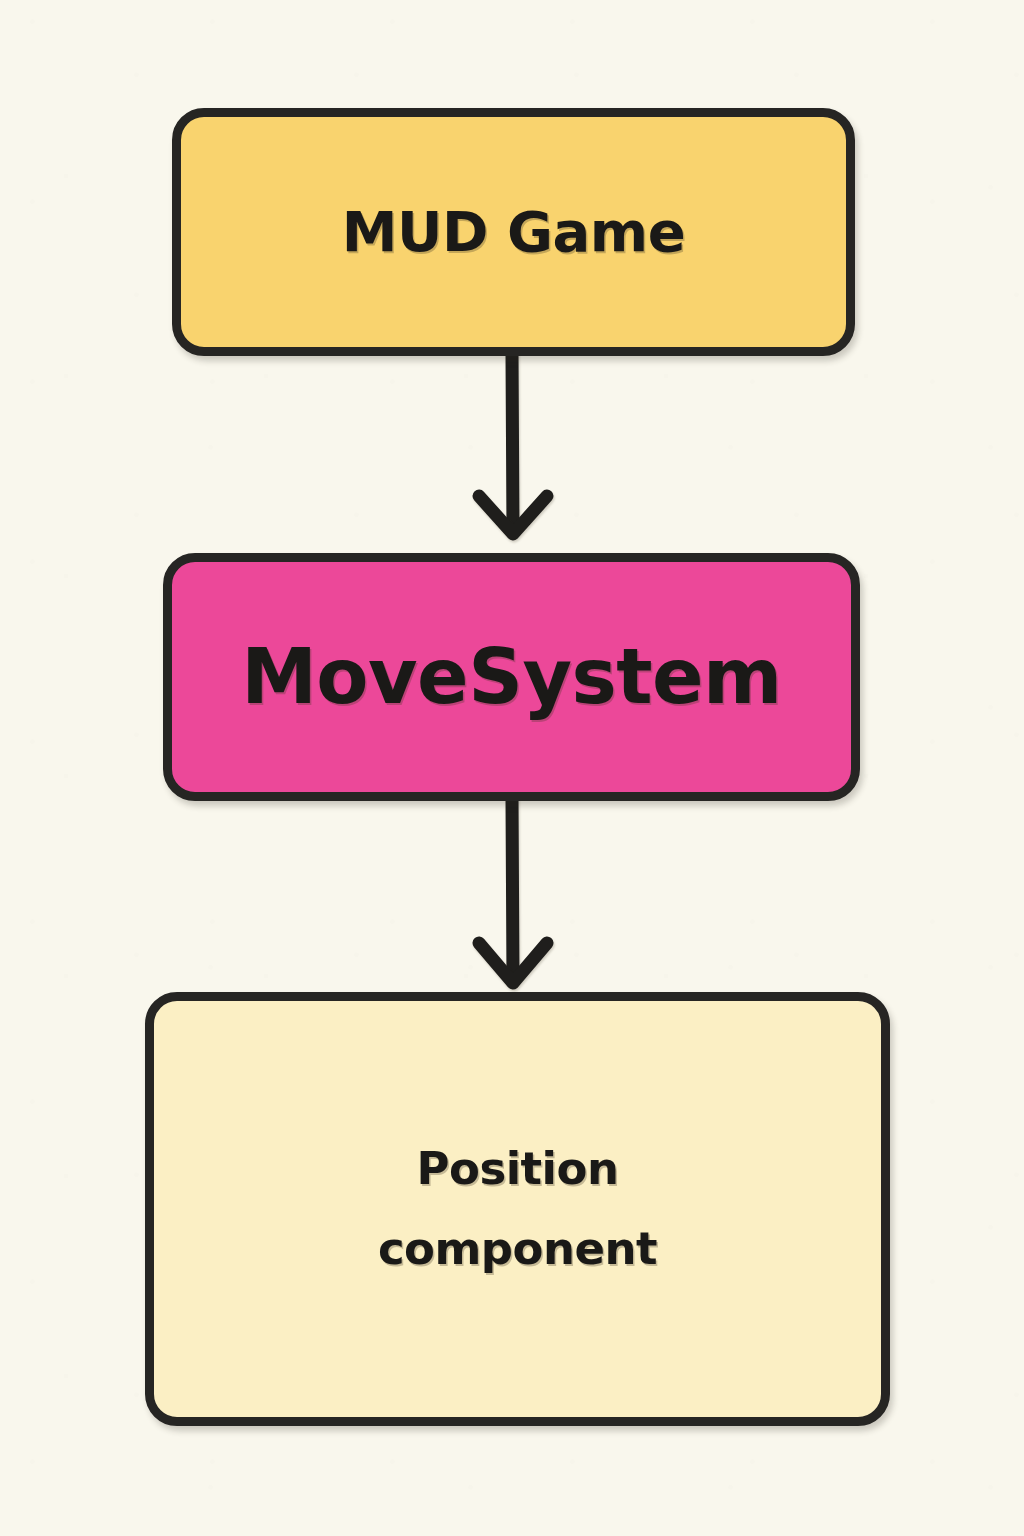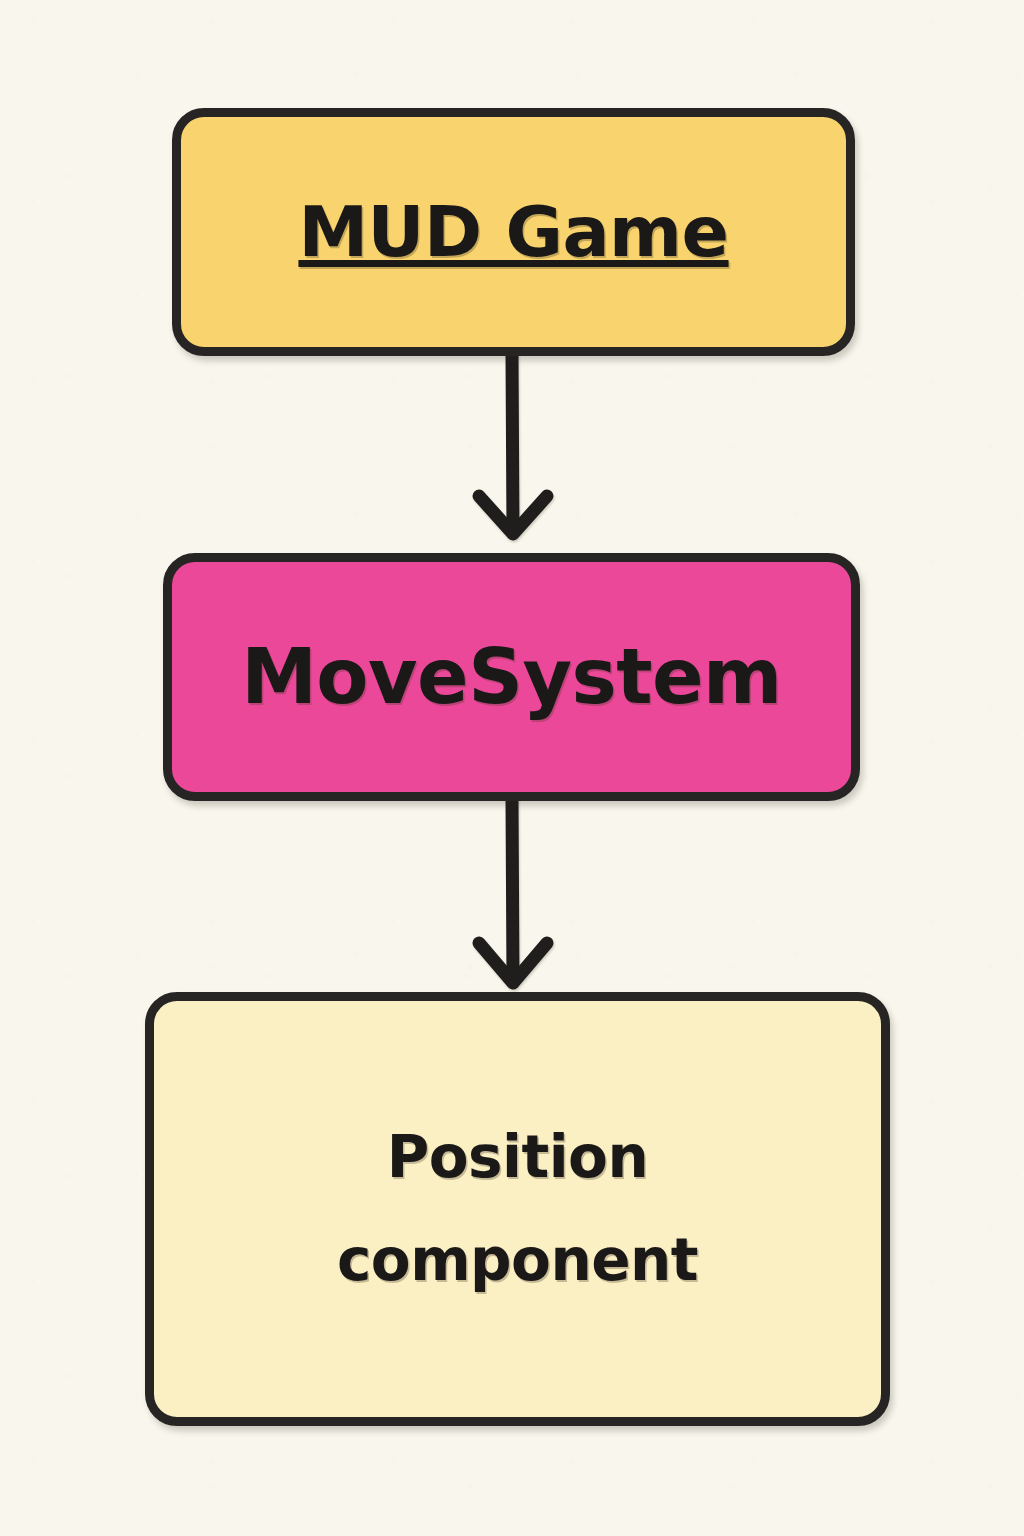--- a/index.html
+++ b/index.html
@@ -57,38 +57,38 @@
     font-family: "DejaVu Sans", sans-serif;
   }
 
   
   #node-mud-game {
     left: 172px;
     top: 108px;
     width: 683px;
     height: 248px;
   }
-  #node-mud-game .node-label { font-size: 70px; text-decoration: underline; }
+  #node-mud-game .node-label { font-size: 56px; }
 
   #node-move-system {
     left: 163px;
     top: 553px;
     width: 697px;
     height: 248px;
   }
   #node-move-system .node-label { font-size: 76px; }
 
   #node-position-update {
     left: 145px;
     top: 992px;
     width: 745px;
     height: 434px;
   }
   #node-position-update .node-label {
-    font-size: 58px;
+    font-size: 45px;
     line-height: 1.78;
   }
 
   
   .connector {
     position: absolute;
     z-index: 1;
     overflow: visible;
   }
   #connector-1 { left: 448px; top: 348px; width: 130px; height: 205px; }

